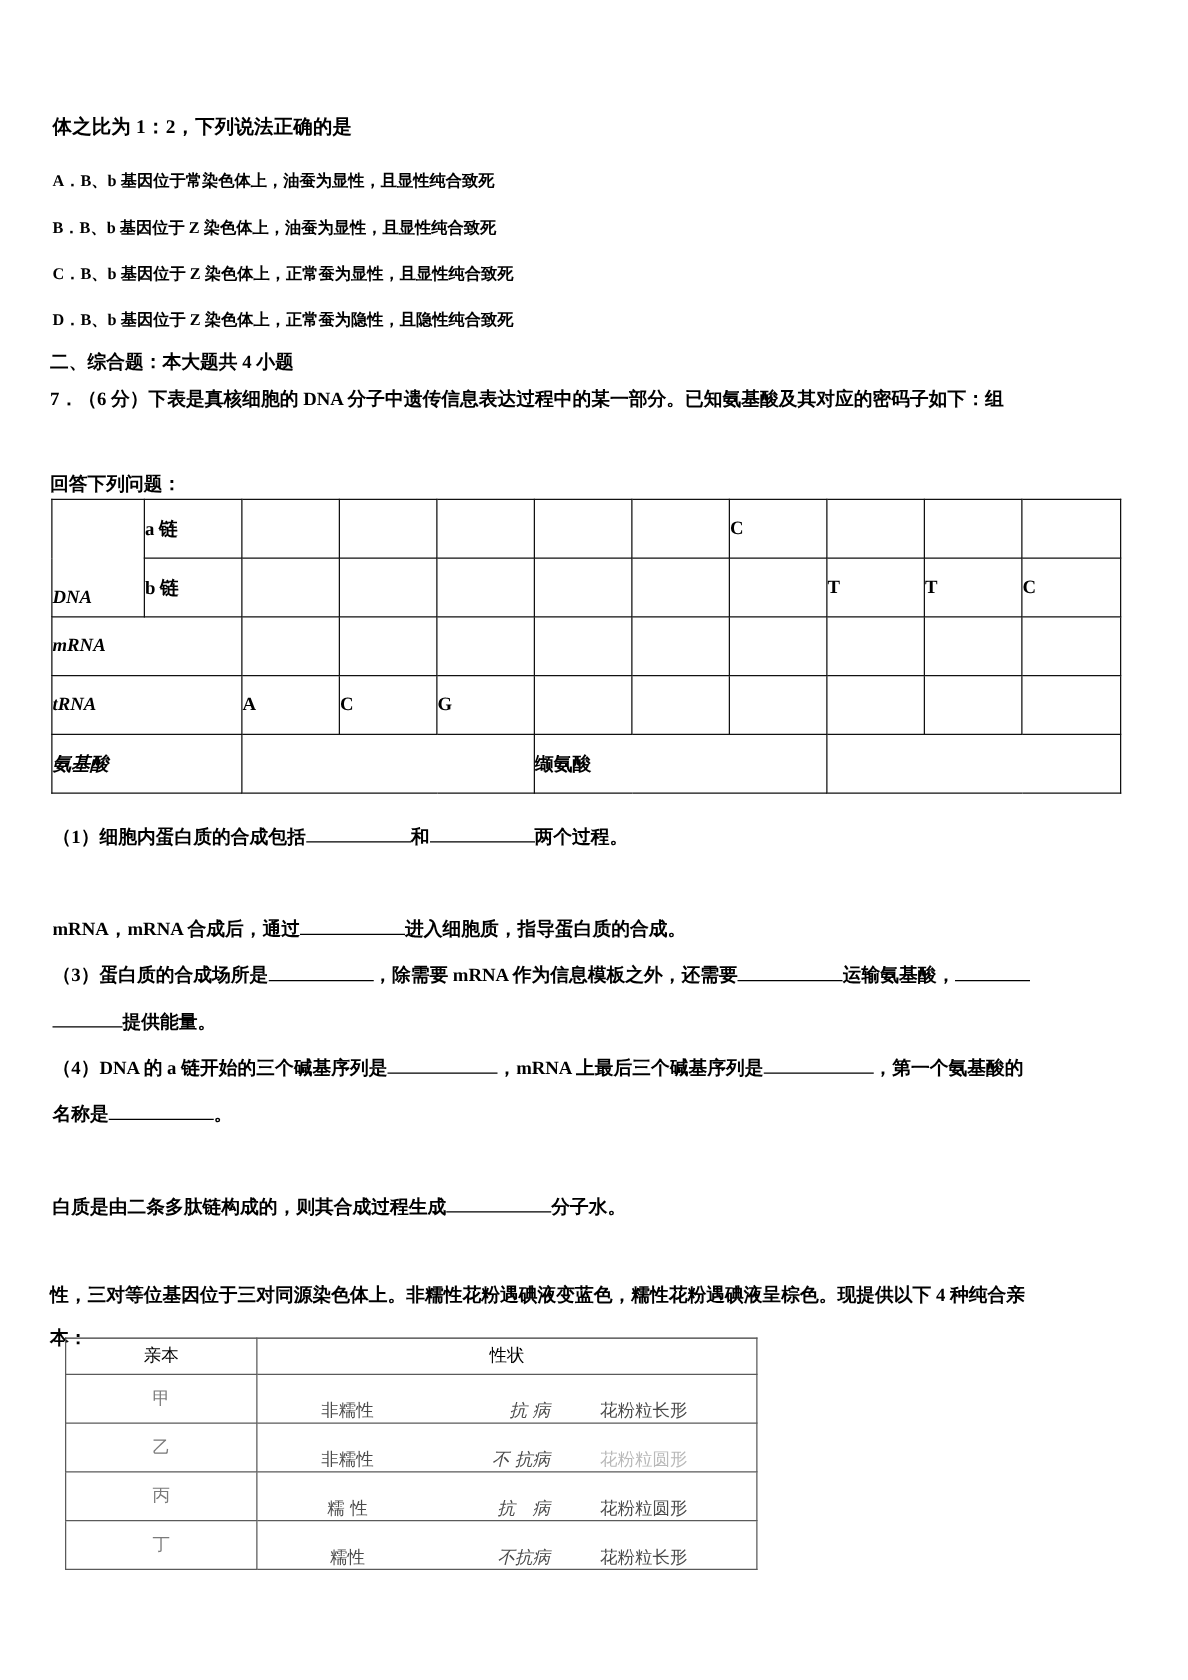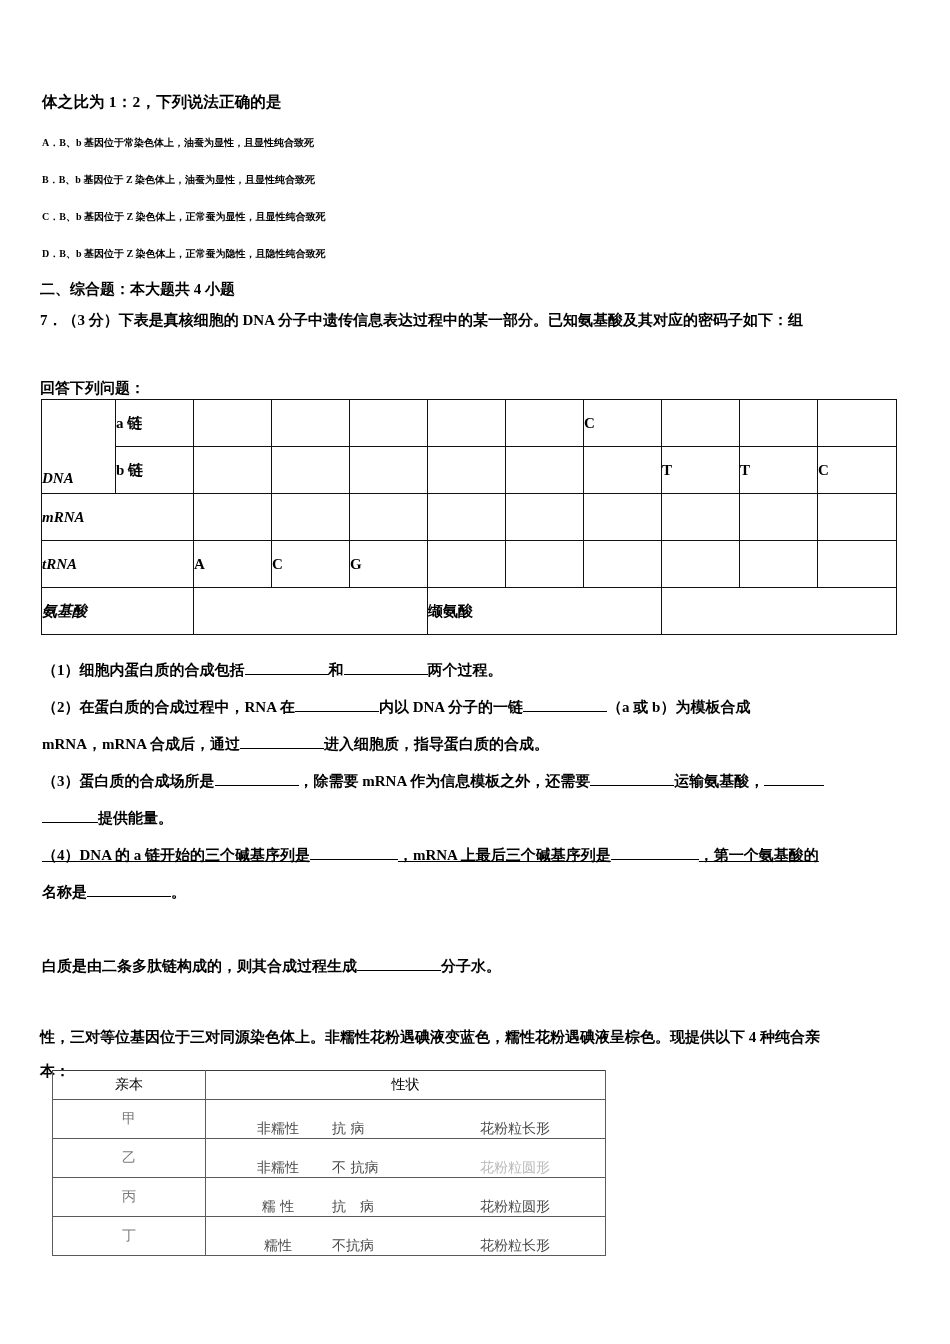--- a/index.html
+++ b/index.html
@@ -26,21 +26,21 @@
   
   .line {
     font-size: 15.5px;
     font-weight: bold;
     line-height: 1.0;
     white-space: nowrap;
     position: absolute;
     letter-spacing: 0.2px;
   }
   .opt {
-    font-size: 10px;
+    font-size: 13px;
     font-weight: bold;
     white-space: nowrap;
     position: absolute;
   }
   .sec-head {
     font-size: 15px;
     font-weight: bold;
     position: absolute;
     white-space: nowrap;
   }
@@ -105,41 +105,41 @@
   }
   .trait-wrap {
     display: flex;
     justify-content: flex-start;
     align-items: center;
     height: 100%;
     padding-left: 18px;
     margin-top: 20px;
   }
   .tr-a { width: 108px; text-align: center; }
-  .tr-b { width: 108px; text-align: left; }
+  .tr-b { width: 108px; text-align: right; font-style: italic; }
   .tr-c { width: 150px; text-align: center; }
   .faint { color: #b9b9b9; }
   .mid { color: #4a4a4a; }
 </style>
 </head>
 <body>
 
 <div class="page">
 
   <div class="line" style="left:42px; top:94px;">体之比为 1：2，下列说法正确的是</div>
 
   <div class="opt" style="left:42px; top:136px;">A．B、b 基因位于常染色体上，油蚕为显性，且显性纯合致死</div>
   <div class="opt" style="left:42px; top:173px;">B．B、b 基因位于 Z 染色体上，油蚕为显性，且显性纯合致死</div>
   <div class="opt" style="left:42px; top:210px;">C．B、b 基因位于 Z 染色体上，正常蚕为显性，且显性纯合致死</div>
   <div class="opt" style="left:42px; top:247px;">D．B、b 基因位于 Z 染色体上，正常蚕为隐性，且隐性纯合致死</div>
 
   <div class="sec-head" style="left:40px; top:280px; font-size:15px;">二、综合题：本大题共 4 小题</div>
 
   <div class="q-body" style="left:40px; top:303px; width:875px;">
-    <span>7．</span><span>（3 分）</span><span>下表是真核细胞的 DNA 分子中遗传信息表达过程中的某一部分。已知氨基酸及其对应的密码子如下：组</span>
+    <span>7．</span><span>（6 分）</span><span>下表是真核细胞的 DNA 分子中遗传信息表达过程中的某一部分。已知氨基酸及其对应的密码子如下：组</span>
   </div>
   <div class="q-body" style="left:40px; top:371px; width:880px;">
     <span>回答下列问题：</span>
   </div>
 
   <table class="dna" style="left:41px; top:399px; width:855px;">
     <colgroup>
       <col style="width:74px">
       <col style="width:78px">
       <col style="width:78px">
@@ -208,35 +208,32 @@
         <td class="dat" colspan="3">缬氨酸</td>
         <td class="dat" colspan="3"></td>
       </tr>
     </tbody>
   </table>
 
   <div class="q-body" style="left:42px; top:653px;">
     <span>（1）细胞内蛋白质的合成包括</span><span class="blank" style="width:84px; height:17px;"></span><span>和</span><span class="blank" style="width:84px; height:17px;"></span><span>两个过程。</span>
   </div>
 
-  <div class="q-body" style="left:42px; top:690px;">
-    <span>（2）在蛋白质的合成过程中，RNA 在</span><span class="blank" style="width:84px; height:17px;"></span><span>内以 DNA 分子的一链</span><span class="blank" style="width:84px; height:17px;"></span><span>（a 或 b）为模板合成</span>
-  </div>
   <div class="q-body" style="left:42px; top:727px;">
     <span>mRNA，mRNA 合成后，通过</span><span class="blank" style="width:84px; height:17px;"></span><span>进入细胞质，指导蛋白质的合成。</span>
   </div>
 
   <div class="q-body" style="left:42px; top:764px;">
     <span>（3）蛋白质的合成场所是</span><span class="blank" style="width:84px; height:17px;"></span><span>，除需要 mRNA 作为信息模板之外，还需要</span><span class="blank" style="width:84px; height:17px;"></span><span>运输氨基酸，</span><span class="blank" style="width:60px; height:17px;"></span>
   </div>
   <div class="q-body" style="left:42px; top:801px;">
     <span class="blank" style="width:56px; height:17px;"></span><span>提供能量。</span>
   </div>
 
-  <div class="q-body" style="left:42px; top:838px;text-decoration:underline;">
+  <div class="q-body" style="left:42px; top:838px;">
     <span>（4）DNA 的 a 链开始的三个碱基序列是</span><span class="blank" style="width:88px; height:17px;"></span><span>，mRNA 上最后三个碱基序列是</span><span class="blank" style="width:88px; height:17px;"></span><span>，第一个氨基酸的</span>
   </div>
   <div class="q-body" style="left:42px; top:875px;">
     <span>名称是</span><span class="blank" style="width:84px; height:17px;"></span><span>。</span>
   </div>
 
   <div class="q-body" style="left:42px; top:949px;">
     <span>白质是由二条多肽链构成的，则其合成过程生成</span><span class="blank" style="width:84px; height:17px;"></span><span>分子水。</span>
   </div>
 

